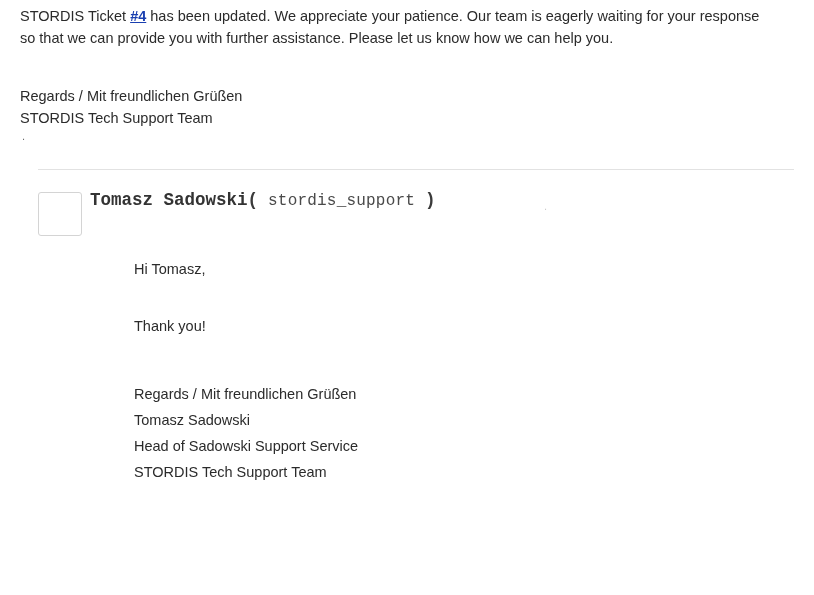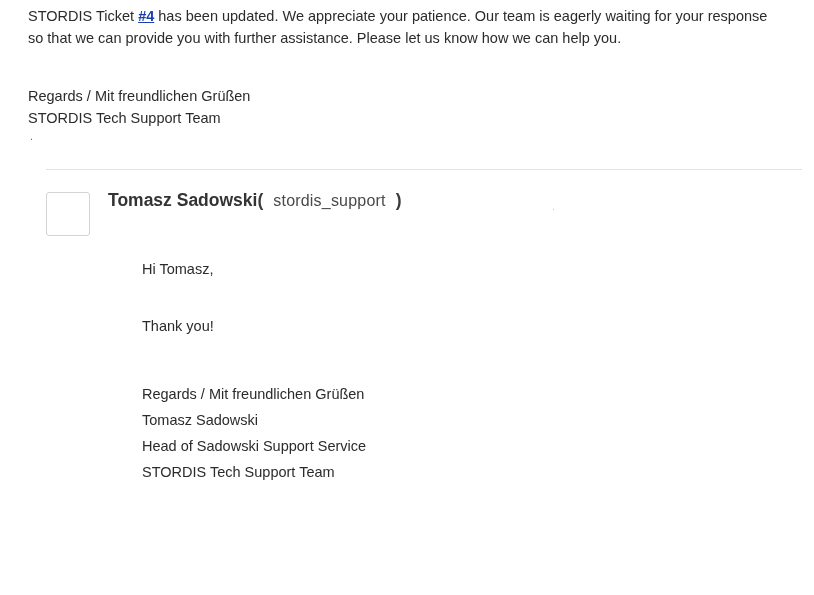--- a/index.html
+++ b/index.html
@@ -12,21 +12,21 @@
     height: 595px;
     font-family: "Liberation Sans", sans-serif;
     color: #2b2b2b;
     overflow: hidden;
   }
   .page {
     position: relative;
     width: 814px;
     height: 525px;
     box-sizing: border-box;
-    padding: 6px 40px 0 28px;
+    padding: 6px 40px 0 20px;
   }
 
   
   .intro {
     font-size: 14.5px;
     line-height: 21.5px;
     color: #2b2b2b;
     margin: 0;
     max-width: 752px;
   }
@@ -77,21 +77,22 @@
   .avatar {
     width: 42px;
     height: 42px;
     border: 1px solid #d4d4d4;
     border-radius: 3px;
     background: #ffffff;
     flex: 0 0 auto;
     margin-top: 4px;
   }
   .head-text {
-    margin-left: 18px;
+    margin-left: 8px;
+    font-family: Liberation Mono, monospace;
   }
   .author-line {
     font-size: 17.5px;
     font-weight: bold;
     color: #3a3a3a;
     line-height: 24px;
     white-space: nowrap;
   }
   .author-name { color: #333333; }
   .author-paren { color: #3a3a3a; font-weight: bold; }

